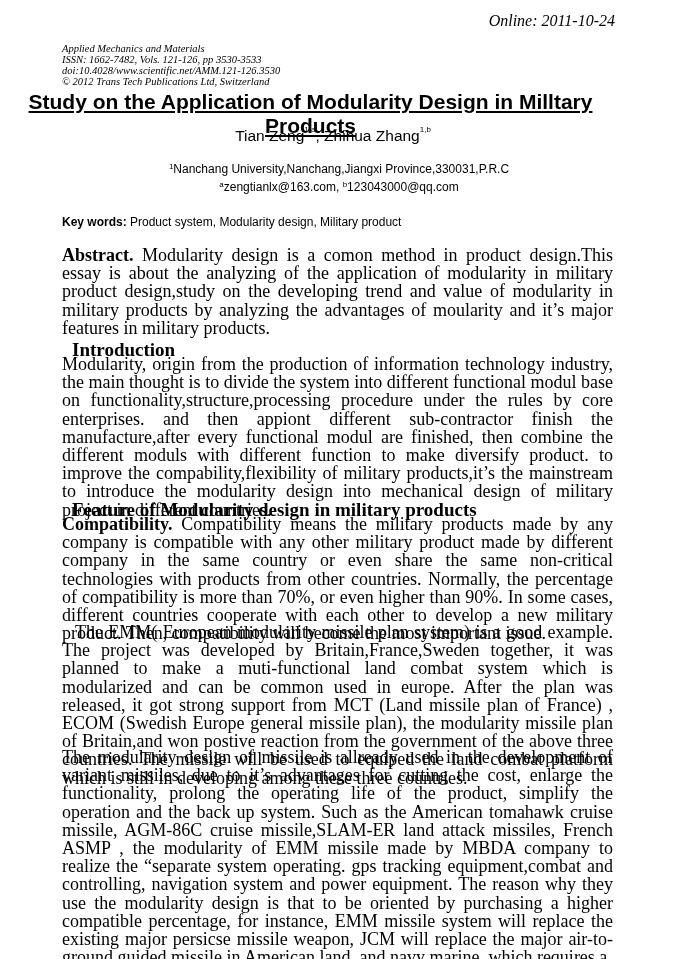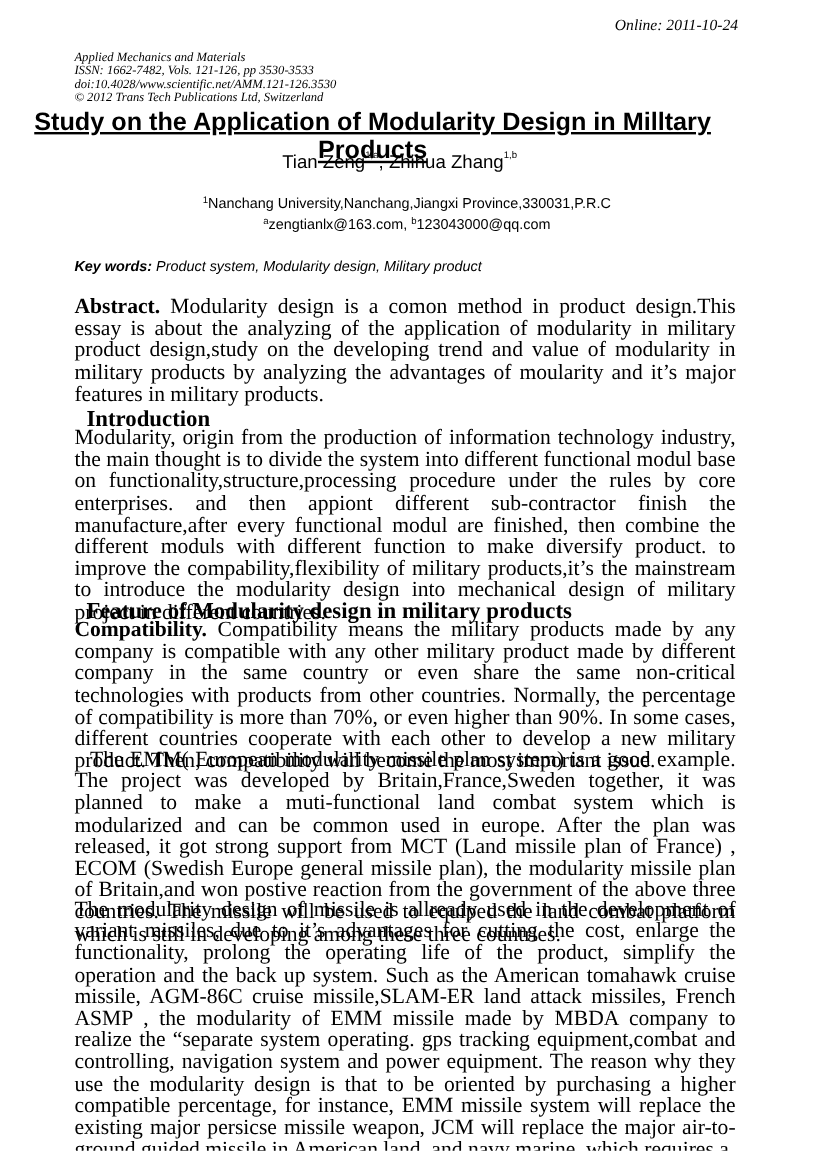--- a/index.html
+++ b/index.html
@@ -1,23 +1,23 @@
 <!DOCTYPE html>
 <html><head>
 <meta charset="utf-8">
 <style>
   html, body { margin:0; padding:0; background:#fff; }
   body { width:678px; height:959px; position:relative; overflow:hidden; color:#000; }
   .hdr { position:absolute; left:62px; top:15px; font-family:"Liberation Serif", serif; font-style:italic; font-size:10.5px; line-height:11px;margin-top:28px; }
-  .online { position:absolute; right:63px; top:15px; font-family:"Liberation Serif", serif; font-style:italic; font-size:13px; line-height:11px; }
+  .online { position:absolute; right:63px; top:15px; font-family:"Liberation Serif", serif; font-style:italic; font-size:16px; line-height:11px; }
   .title { position:absolute; left:0; width:621px; top:90px; text-align:center; font-family:"Liberation Sans", sans-serif; font-weight:bold; font-size:21px;text-decoration:underline; }
   .authors { position:absolute; left:0; width:666px; top:127px; text-align:center; font-family:"Liberation Sans", sans-serif; font-size:15.5px; }
   .affil { position:absolute; left:0; width:678px; top:160px; text-align:center; font-family:"Liberation Sans", sans-serif; font-size:12px; line-height:18px; }
   sup { font-size:8px; vertical-align:top; position:relative; top:-2px; }
-  .kw { position:absolute; left:62px; top:215px; font-family:"Liberation Sans", sans-serif; font-size:12px;font-style:italic; }
+  .kw { position:absolute; left:62px; top:215px; font-family:"Liberation Sans", sans-serif; font-size:12px; }
   .para { position:absolute; left:62px; width:551px; font-family:"Liberation Serif", serif; font-size:18px; line-height:18.2px; text-align:justify; }
   .para b { font-weight:bold; }
   .head { position:absolute; left:72px; font-family:"Liberation Serif", serif; font-weight:bold; font-size:19px; }
 </style>
 </head>
 <body>
 
 <div class="hdr">
   <div>Applied Mechanics and Materials</div>
   <div>ISSN: 1662-7482, Vols. 121-126, pp 3530-3533</div>

